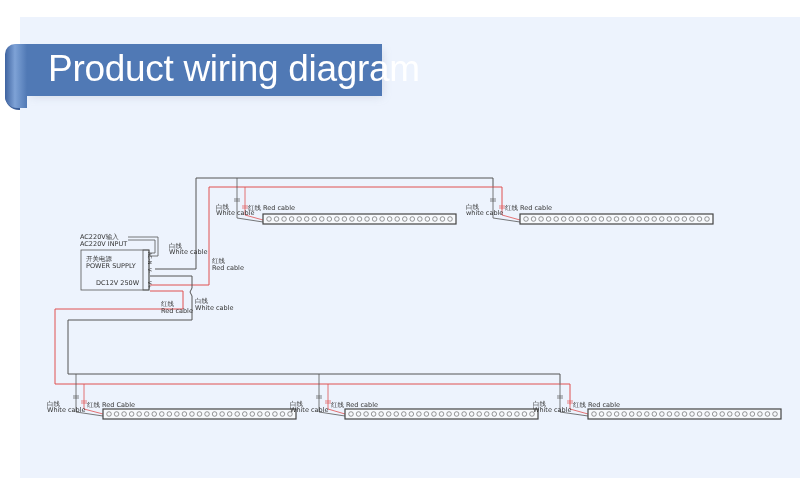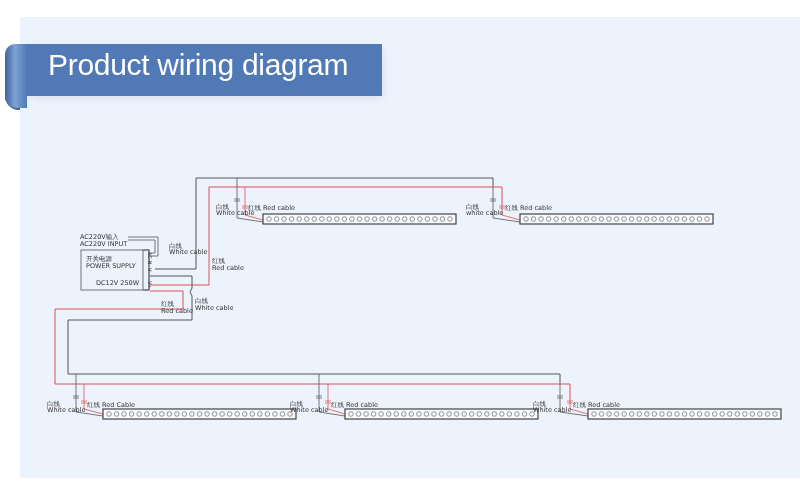--- a/index.html
+++ b/index.html
@@ -2,21 +2,21 @@
 <html><head>
 <meta charset="utf-8">
 <style>
   html, body { margin: 0; padding: 0; background: #ffffff; }
   body { width: 800px; height: 495px; position: relative; overflow: hidden; font-family: "DejaVu Sans", sans-serif; }
   .panel { position: absolute; left: 20px; top: 17px; width: 780px; height: 461px; background: #edf3fd; }
   .banner-shadow { position: absolute; left: 30px; top: 50px; width: 352px; height: 46px; background: rgba(120,130,150,0.25); filter: blur(5px); }
   .banner { position: absolute; left: 20px; top: 44px; width: 362px; height: 52px; background: #5079b5; }
   .banner-curl { position: absolute; left: 5px; top: 44px; width: 22px; height: 64px; border-radius: 10px 0 0 12px; background: linear-gradient(90deg, #3e63a0 0%, #7ea2d6 45%, #5079b5 100%); }
   .banner-curl-under { position: absolute; left: 5px; top: 92px; width: 15px; height: 18px; background: #3b5e98; border-radius: 0 0 0 14px; }
-  .banner-title { position: absolute; left: 48px; top: 48px; font-family: "Liberation Sans", sans-serif; font-size: 30px; color: #ffffff; letter-spacing: -0.3px; white-space: nowrap; }
+  .banner-title { position: absolute; left: 48px; top: 48px; font-family: "Liberation Sans", sans-serif; font-size: 37px; color: #ffffff; letter-spacing: -0.3px; white-space: nowrap; }
   svg.diagram { position: absolute; left: 0; top: 0; }
   .lbl-sm { font-family: "DejaVu Sans", sans-serif; font-size: 6.5px; fill: #333333; }
   .term { font-family: "DejaVu Sans", sans-serif; font-size: 5px; fill: #333333; }
 </style>
 </head>
 <body>
 
 <div class="panel"></div>
 <div class="banner-shadow"></div>
 <div class="banner-curl-under"></div>

